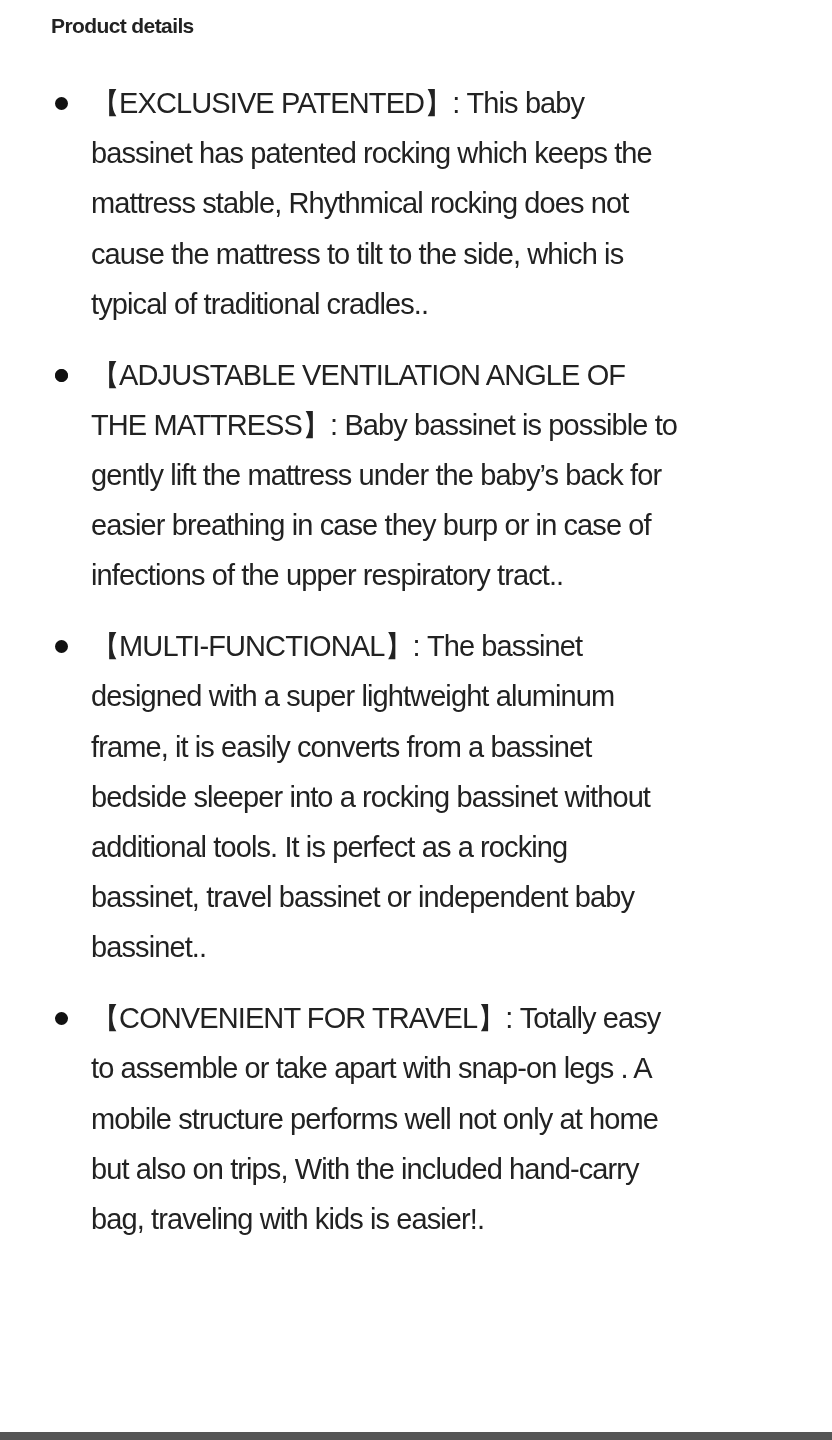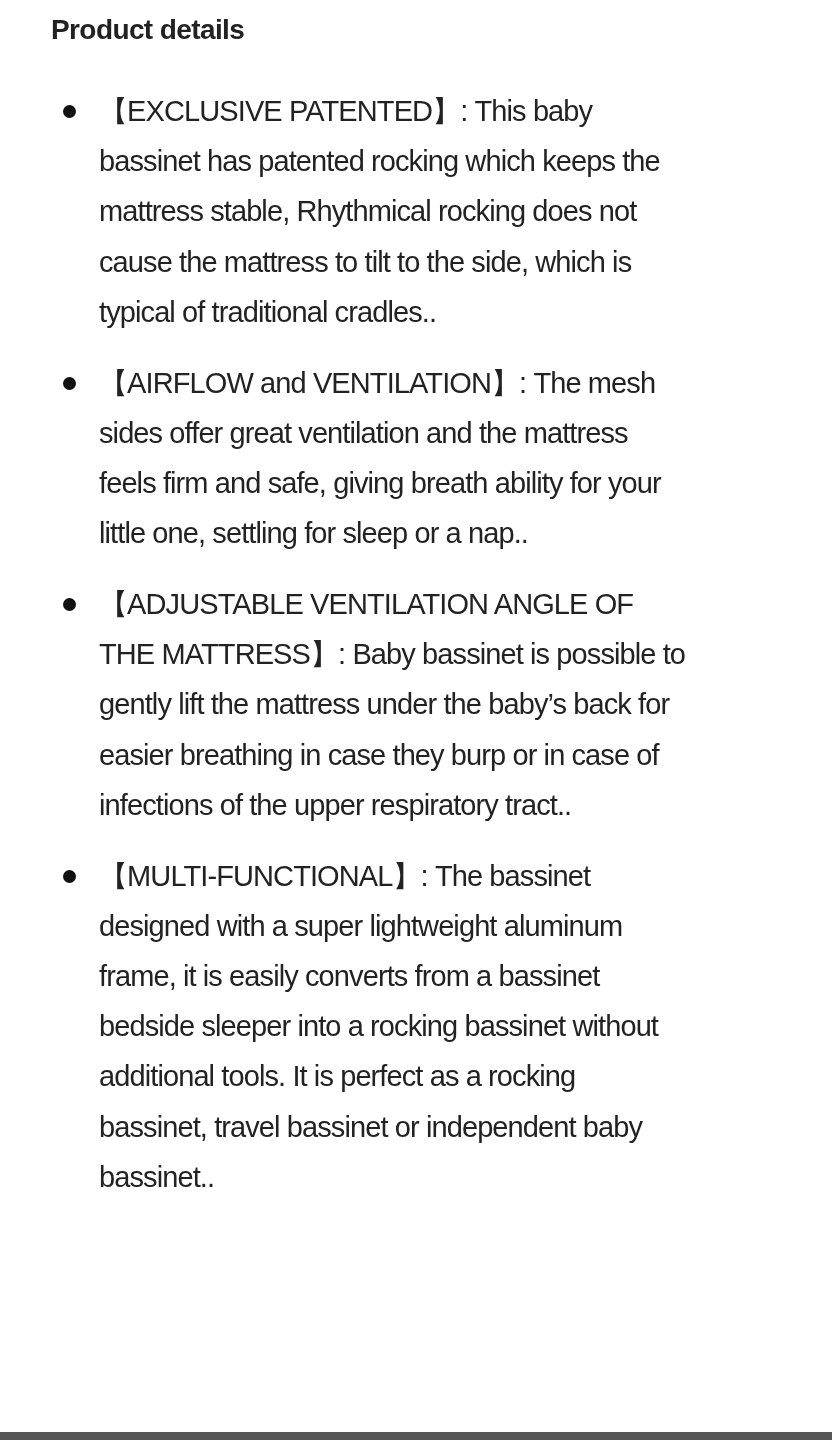--- a/index.html
+++ b/index.html
@@ -1,27 +1,28 @@
 <!DOCTYPE html>
 <html><head>
 <meta charset="utf-8">
 <style>
   html,body{margin:0;padding:0;background:#fff;}
   body{width:832px;height:1440px;position:relative;overflow:hidden;font-family:"Liberation Sans",sans-serif;color:#222;}
-  .title{position:absolute;left:51px;top:14px;font-size:28px;font-weight:bold;color:#222;letter-spacing:-0.6px;}
-  ul{list-style:none;margin:8px;padding:0;position:absolute;left:0;top:78px;width:740px;}
+  .title{position:absolute;left:51px;top:14px;font-size:21px;font-weight:bold;color:#222;letter-spacing:-0.6px;}
+  ul{list-style:none;margin:0;padding:0;position:absolute;left:0;top:78px;width:740px;}
   li{position:relative;padding-left:91px;padding-right:60px;font-size:29px;line-height:50.2px;letter-spacing:-0.9px;margin-bottom:20.6px;color:#222;}
   .bullet{position:absolute;left:55px;top:19px;width:13px;height:13px;border-radius:50%;background:#111;}
   .bar{position:absolute;left:0;bottom:0;width:832px;height:8px;background:#555;}
 </style>
 </head>
 <body>
 
 <div class="title">Product details</div>
 
 <ul>
   <li><span class="bullet"></span><span>【EXCLUSIVE PATENTED】: This baby bassinet has patented rocking which keeps the mattress stable, Rhythmical rocking does not cause the mattress to tilt to the side, which is typical of traditional cradles..</span></li>
-  <li><span class="bullet"></span><span>【AIRFLOW and VENTILATION】: The mesh sides offer great ventilation and the mattress feels firm and safe, giving breath ability for your little one, settling for sleep or a nap..</span></li>
+  <li><span class="bullet"></span></li>
   <li><span class="bullet"></span><span>【ADJUSTABLE VENTILATION ANGLE OF THE MATTRESS】: Baby bassinet is possible to gently lift the mattress under the baby’s back for easier breathing in case they burp or in case of infections of the upper respiratory tract..</span></li>
   <li><span class="bullet"></span><span>【MULTI-FUNCTIONAL】: The bassinet designed with a super lightweight aluminum frame, it is easily converts from a bassinet bedside sleeper into a rocking bassinet without additional tools. It is perfect as a rocking bassinet, travel bassinet or independent baby bassinet..</span></li>
+  <li><span class="bullet"></span><span>【CONVENIENT FOR TRAVEL】: Totally easy to assemble or take apart with snap-on legs . A mobile structure performs well not only at home but also on trips, With the included hand-carry bag, traveling with kids is easier!.</span></li>
 </ul>
 
 <div class="bar"></div>
 
 </body></html>

